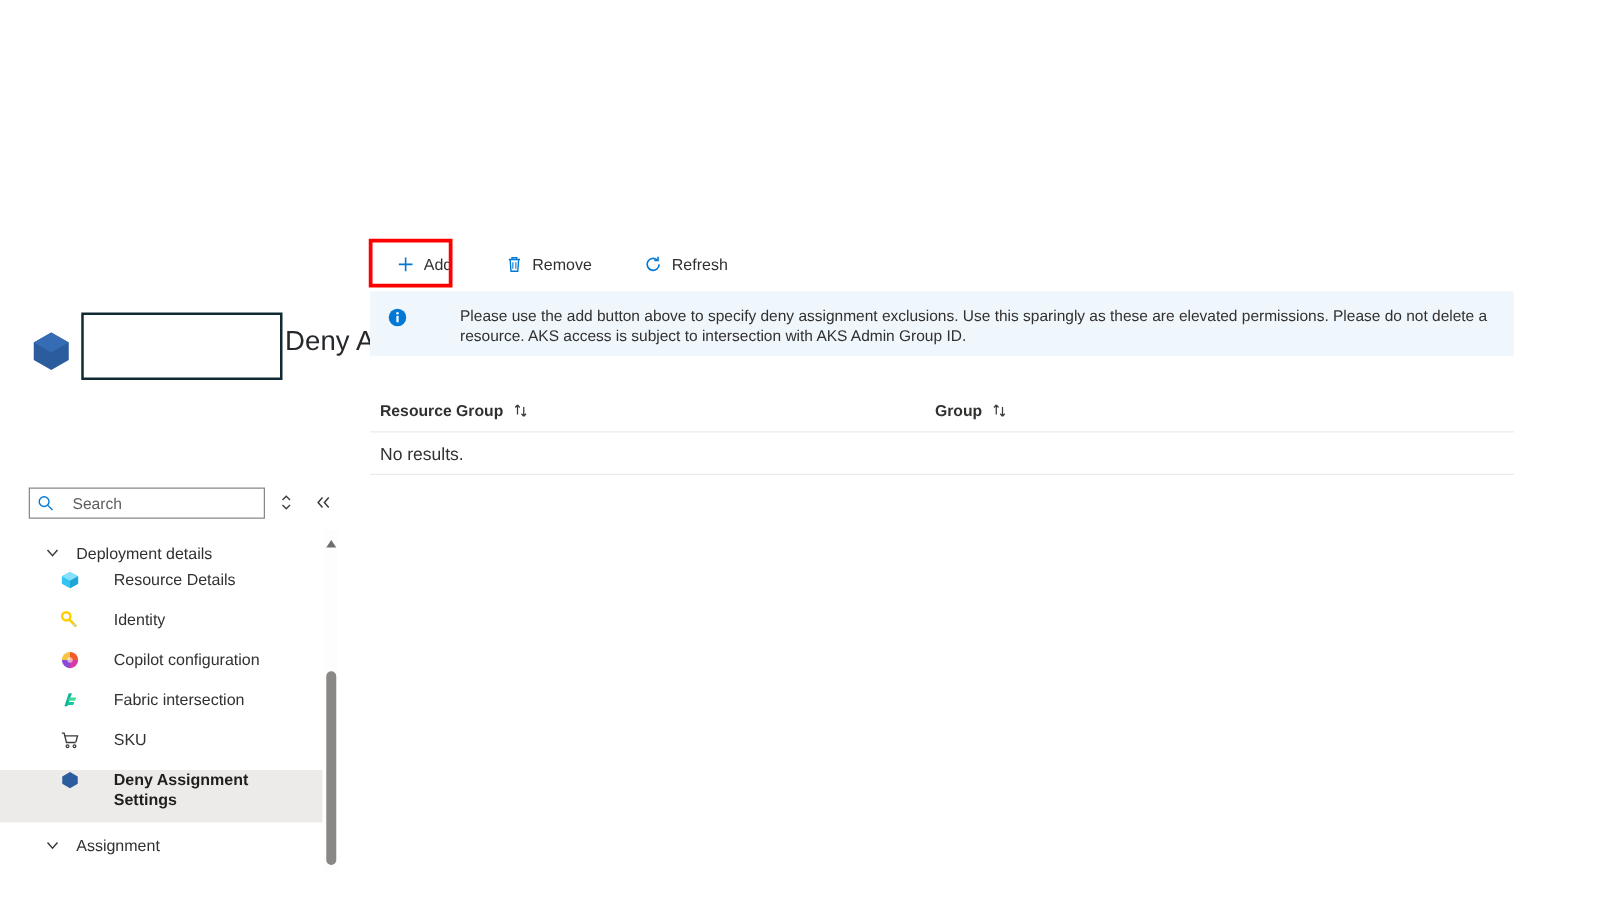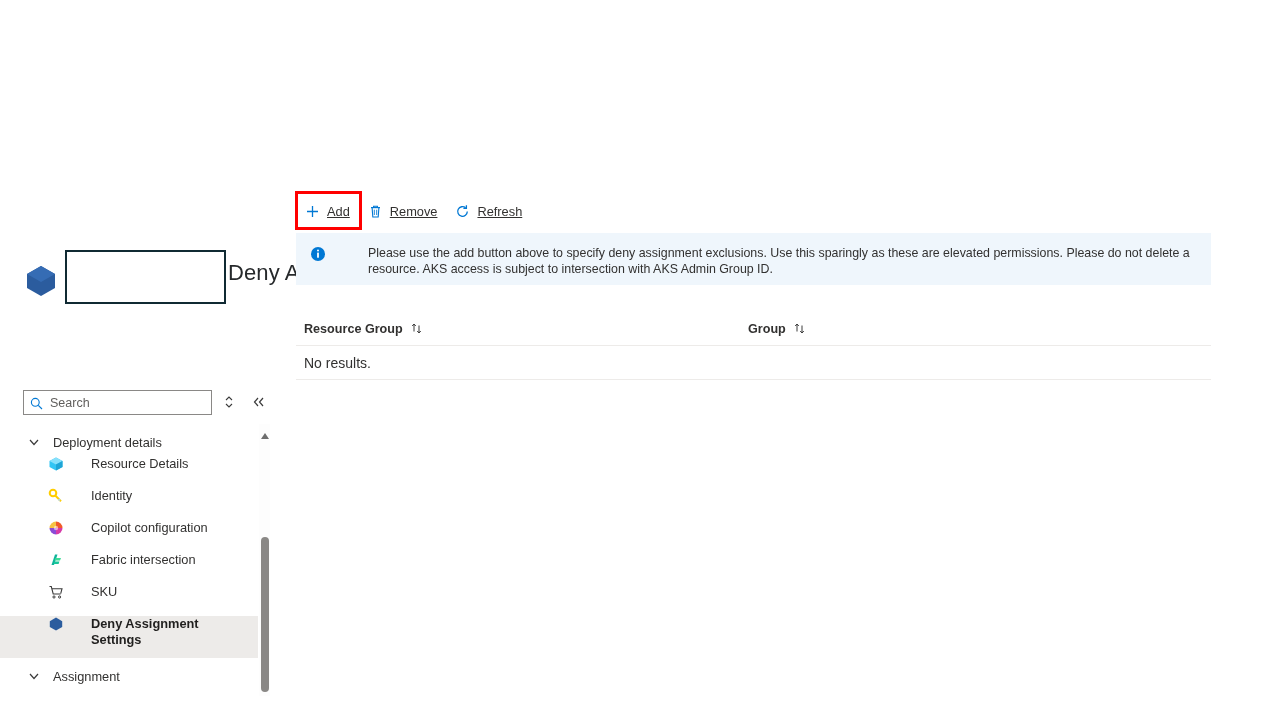--- a/index.html
+++ b/index.html
@@ -30,35 +30,35 @@
     color: #3b3b3b; font-size: 15px; line-height: 20px; text-align: center; cursor: pointer;
   }
   .blade-close {
     position: absolute; left: 1183px; top: 140px; width: 22px; height: 22px; cursor: pointer;
   }
 
   
   .left-pane { position: absolute; left: 0px; top: 192px; width: 272px; height: 320px; }
   .search-wrap {
     position: absolute; left: 23px; top: 198px; width: 189px; height: 25px;
-    border: 1px solid #8a8886; background: #fff; display: flex; align-items: center;
+    border: 1px solid #8a8886; background: #fff; display: flex; align-items: center; gap: 8px;
   }
   .search-ico { margin-left: 6px; width: 13px; height: 13px; flex: 0 0 auto; }
   .search-input {
     border: 0; outline: 0; background: transparent; margin-left: 5px;
     font-family: "Liberation Sans", sans-serif; font-size: 12.5px; color: #605e5c; width: 150px;
   }
   .search-input::placeholder { color: #605e5c; opacity: 1; }
   .ico-btn { position: absolute; cursor: pointer; color: #3b3b3b; }
   .expand-btn { left: 221px; top: 201px; width: 16px; height: 18px; }
   .collapse-btn { left: 251px; top: 201px; width: 16px; height: 18px; }
 
   .menu { position: absolute; left: 0px; top: 236px; width: 258px; }
   .menu-group {
-    display: flex; align-items: center; height: 28px; padding-left: 27px;
+    display: flex; align-items: center; height: 28px; padding-left: 35px;
     cursor: pointer;
   }
   .menu-group .chev { width: 14px; height: 14px; margin-right: 12px; flex: 0 0 auto; }
   .menu-group .lbl { font-size: 12.8px; color: #323130; }
   .menu-item {
     display: flex; min-height: 32px; padding-left: 48px;
     cursor: pointer; position: relative; gap: 16px;
   }
   .menu-item .mi-ico { width: 16px; height: 16px; margin-right: 11px; flex: 0 0 auto; }
   .menu-item .lbl { font-size: 12.8px; color: #323130; line-height: 16px; }
@@ -68,22 +68,22 @@
   .menu-item.two-line .lbl { max-width: 120px; }
 
   
   .sb-track { position: absolute; left: 259px; top: 232px; width: 11px; height: 272px; background: #fdfdfd; }
   .sb-up { position: absolute; left: 260px; top: 235px; width: 10px; height: 10px; }
   .sb-thumb { position: absolute; left: 261px; top: 345px; width: 8px; height: 155px; background: #8a8886; border-radius: 4px; }
 
   
   .cmdbar { position: absolute; left: 296px; top: 196px; height: 30px; display: flex; align-items: center; }
   .cmd {
-    display: flex; align-items: center; height: 30px; padding: 0 9px;
-    font-size: 12.8px; color: #323130; cursor: pointer; white-space: nowrap; text-decoration: underline;
+    display: flex; align-items: center; height: 30px; padding: 0 21px;
+    font-size: 12.8px; color: #323130; cursor: pointer; white-space: nowrap;
   }
   .cmd .ci { width: 15px; height: 15px; margin-right: 7px; flex: 0 0 auto; }
   .highlight-box {
     position: absolute; left: 295px; top: 191px; width: 67px; height: 39px;
     border: 3px solid #ff0000; pointer-events: none;
   }
 
   
   .banner {
     position: absolute; left: 296px; top: 233px; width: 915px; height: 52px;

